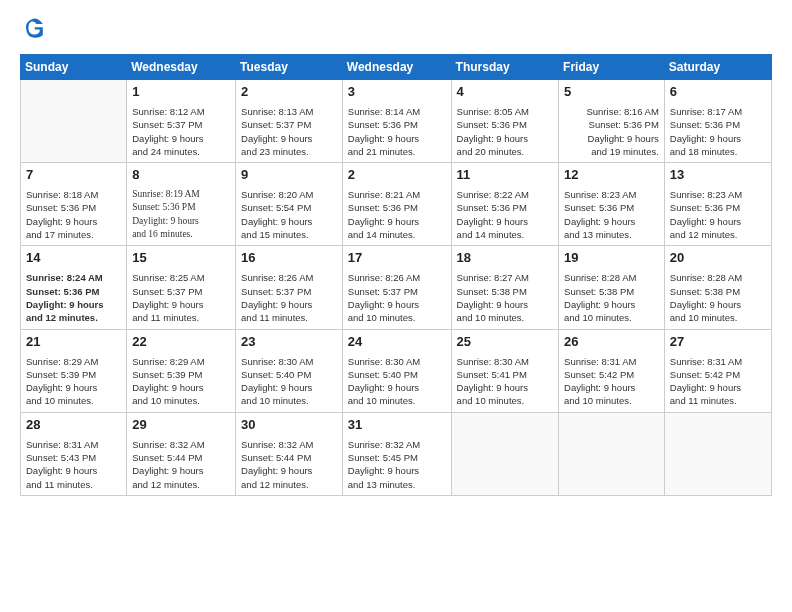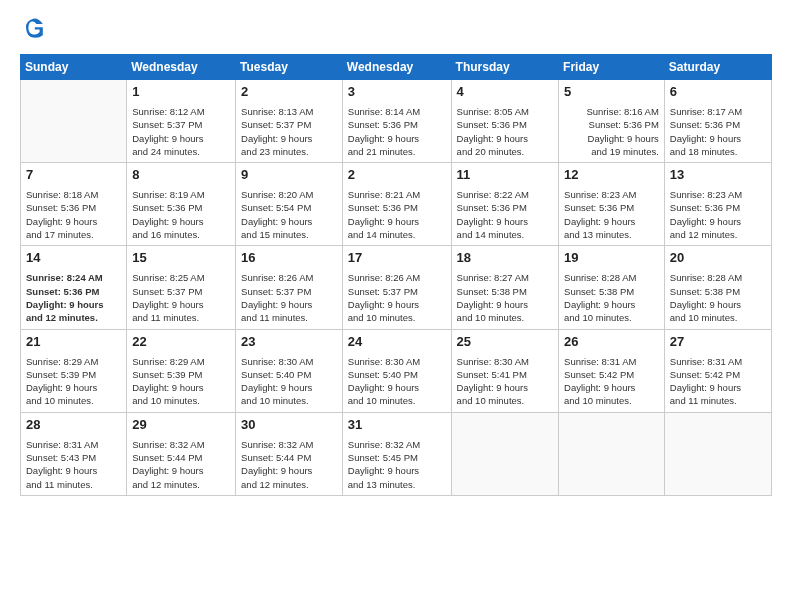--- a/index.html
+++ b/index.html
@@ -177,21 +177,21 @@
         <tr>
           <td>
             <span class="day-number">7</span>
             <div class="day-info" style="white-space: pre-line;">Sunrise: 8:18 AM
 Sunset: 5:36 PM
 Daylight: 9 hours
 and 17 minutes.</div>
           </td>
           <td>
             <span class="day-number">8</span>
-            <div class="day-info" style="white-space: pre-line;">Sunrise: 8:19 AM
+            <div class="day-info" style="white-space: pre-line; font-family: Liberation Serif, serif;">Sunrise: 8:19 AM
 Sunset: 5:36 PM
 Daylight: 9 hours
 and 16 minutes.</div>
           </td>
           <td>
             <span class="day-number">9</span>
             <div class="day-info" style="white-space: pre-line;">Sunrise: 8:20 AM
 Sunset: 5:54 PM
 Daylight: 9 hours
 and 15 minutes.</div>

